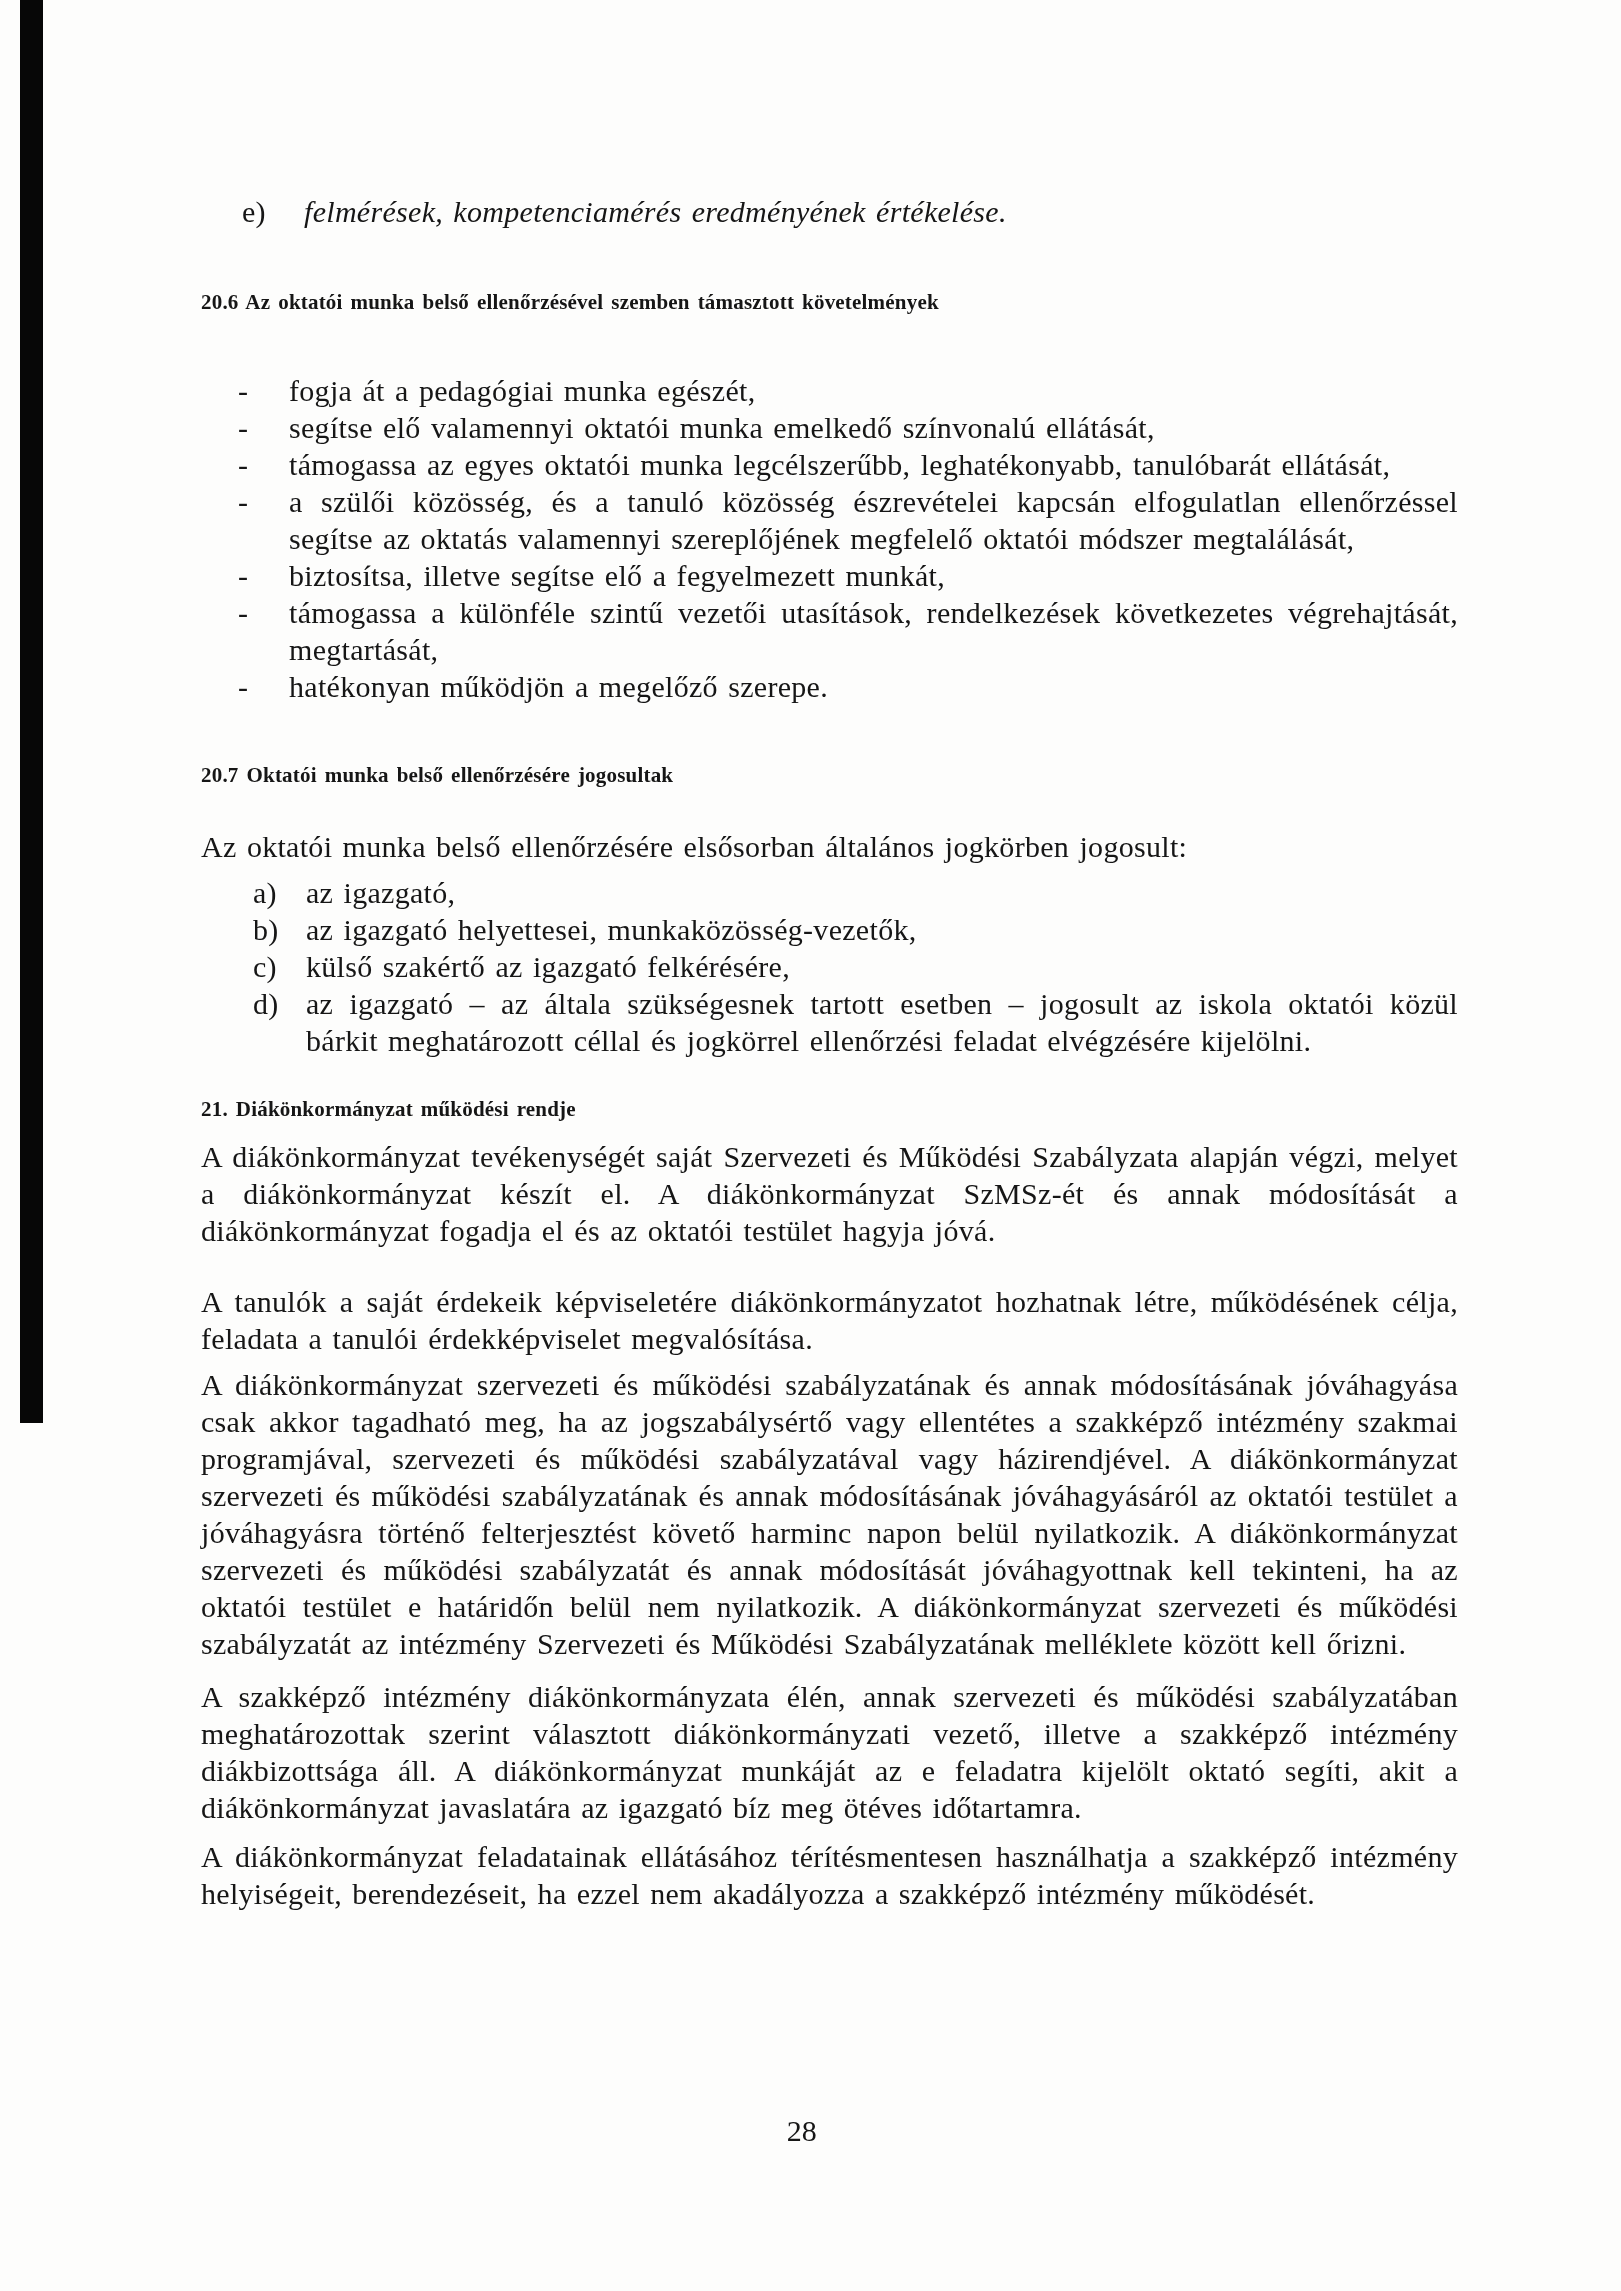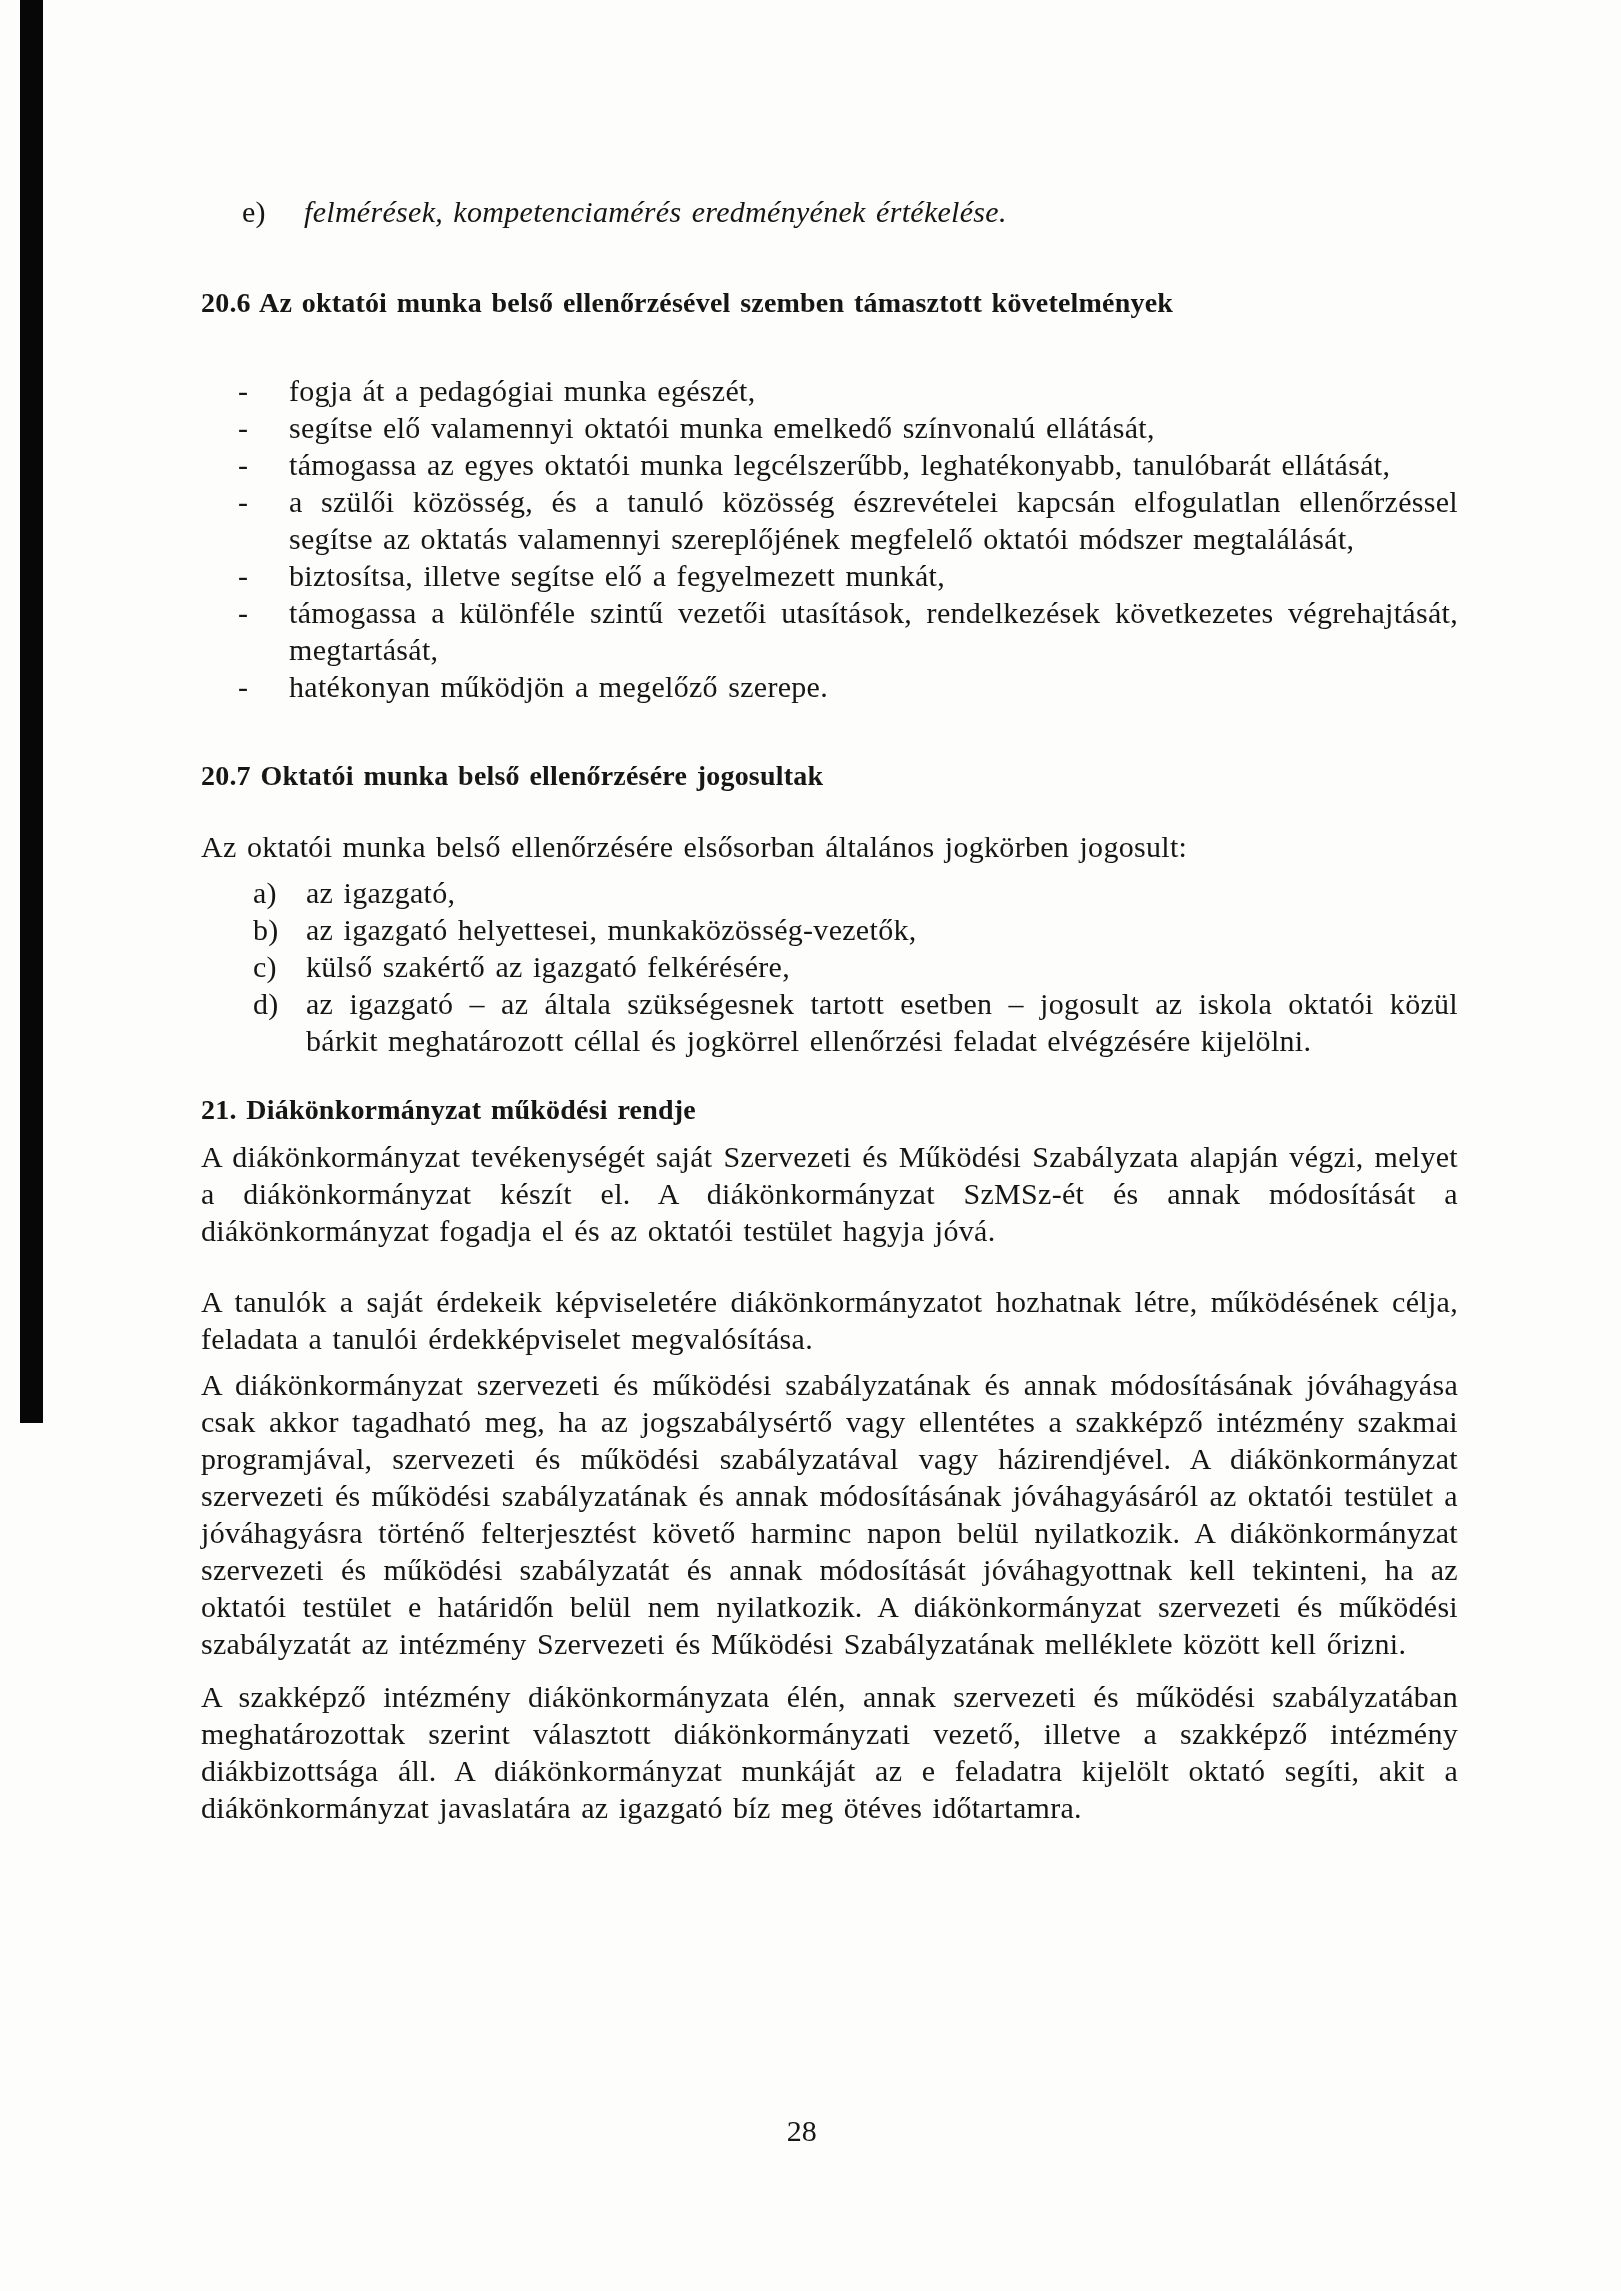--- a/index.html
+++ b/index.html
@@ -26,21 +26,21 @@
     left: 201px;
     top: 193px;
     width: 1257px;
     font-size: 30px;
     line-height: 37px;
     letter-spacing: 0.3px;
     word-spacing: 2.5px;
     text-align: justify;
   }
   h2 {
-    font-size: 28px;
+    font-size: 21px;
     line-height: 37px;
     margin: 0;
     font-weight: bold;
     text-align: left;
     letter-spacing: 0.2px;
   }
   .h206 { margin-top: 54px; }
   .h207 { margin-top: 52px; }
   .h21  { margin-top: 32px; }
 
@@ -145,19 +145,20 @@
         <span class="text">az igazgató – az általa szükségesnek tartott esetben – jogosult az iskola oktatói közül bárkit meghatározott céllal és jogkörrel ellenőrzési feladat elvégzésére kijelölni.</span>
       </li>
     </ol>
 
     <h2 class="h21">21. Diákönkormányzat működési rendje</h2>
 
     <p class="para p2">A diákönkormányzat tevékenységét saját Szervezeti és Működési Szabályzata alapján végzi, melyet a diákönkormányzat készít el. A diákönkormányzat SzMSz-ét és annak módosítását a diákönkormányzat fogadja el és az oktatói testület hagyja jóvá.</p>
     <p class="para p1">A tanulók a saját érdekeik képviseletére diákönkormányzatot hozhatnak létre, működésének célja, feladata a tanulói érdekképviselet megvalósítása.</p>
     <p class="para p3">A diákönkormányzat szervezeti és működési szabályzatának és annak módosításának jóváhagyása csak akkor tagadható meg, ha az jogszabálysértő vagy ellentétes a szakképző intézmény szakmai programjával, szervezeti és működési szabályzatával vagy házirendjével. A diákönkormányzat szervezeti és működési szabályzatának és annak módosításának jóváhagyásáról az oktatói testület a jóváhagyásra történő felterjesztést követő harminc napon belül nyilatkozik. A diákönkormányzat szervezeti és működési szabályzatát és annak módosítását jóváhagyottnak kell tekinteni, ha az oktatói testület e határidőn belül nem nyilatkozik. A diákönkormányzat szervezeti és működési szabályzatát az intézmény Szervezeti és Működési Szabályzatának melléklete között kell őrizni.</p>
     <p class="para p4">A szakképző intézmény diákönkormányzata élén, annak szervezeti és működési szabályzatában meghatározottak szerint választott diákönkormányzati vezető, illetve a szakképző intézmény diákbizottsága áll. A diákönkormányzat munkáját az e feladatra kijelölt oktató segíti, akit a diákönkormányzat javaslatára az igazgató bíz meg ötéves időtartamra.</p>
+    <p class="para p6">A diákönkormányzat feladatainak ellátásához térítésmentesen használhatja a szakképző intézmény helyiségeit, berendezéseit, ha ezzel nem akadályozza a szakképző intézmény működését.</p>
 
   </div>
 
   <div class="page-number">28</div>
 
 </div>
 
 
 </body></html>

